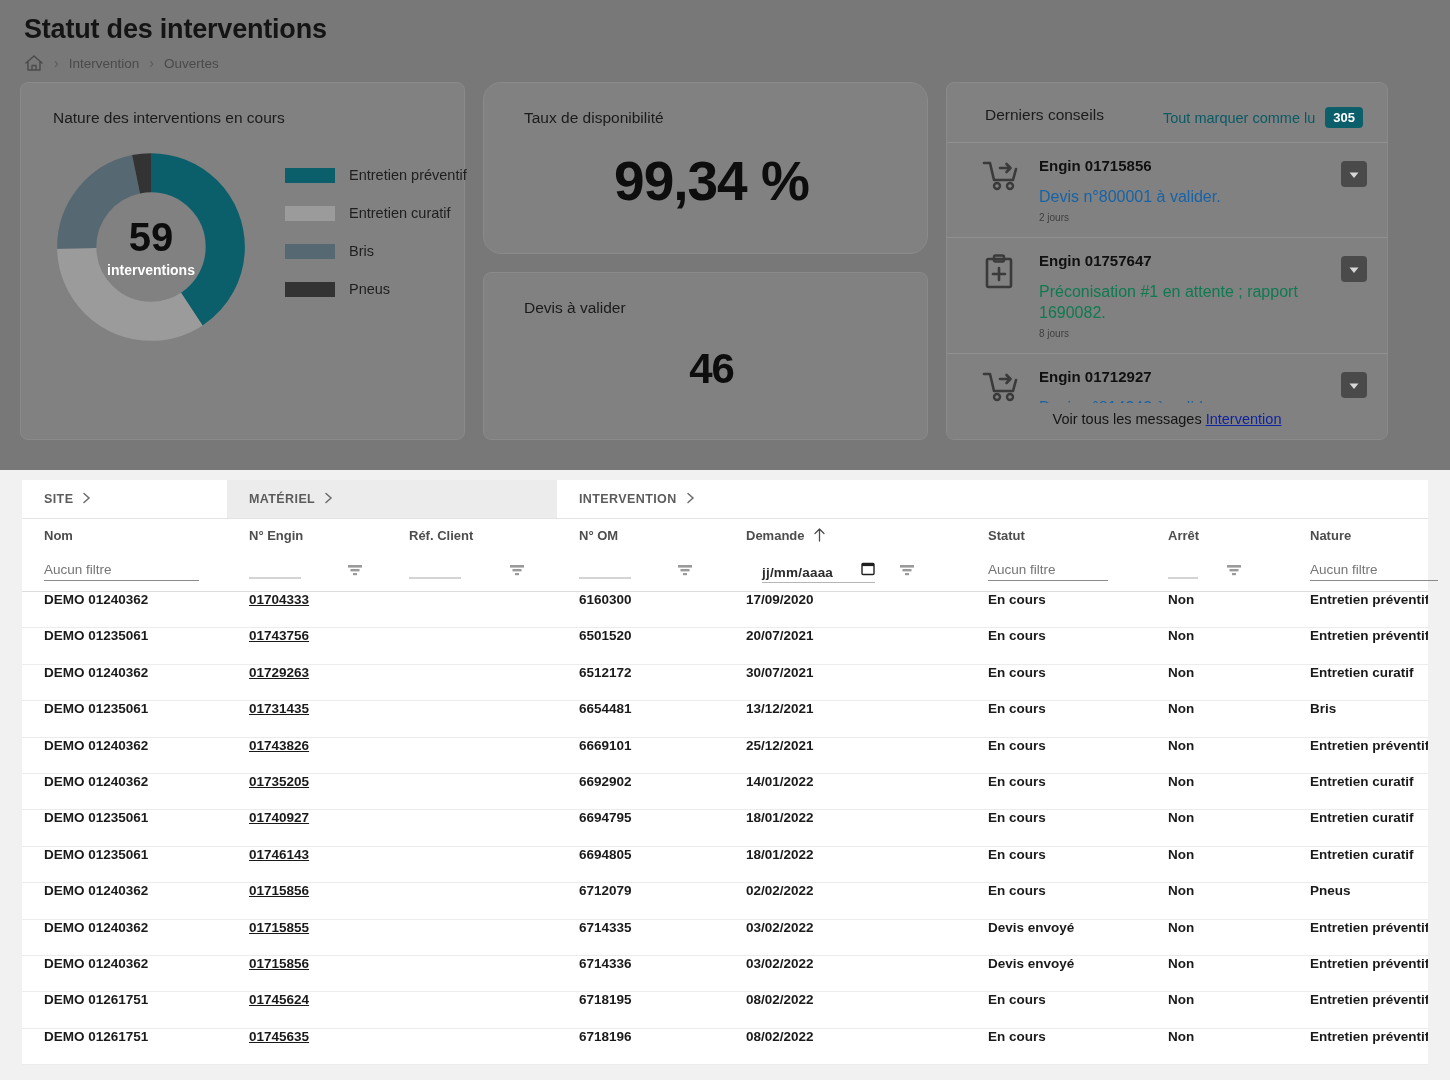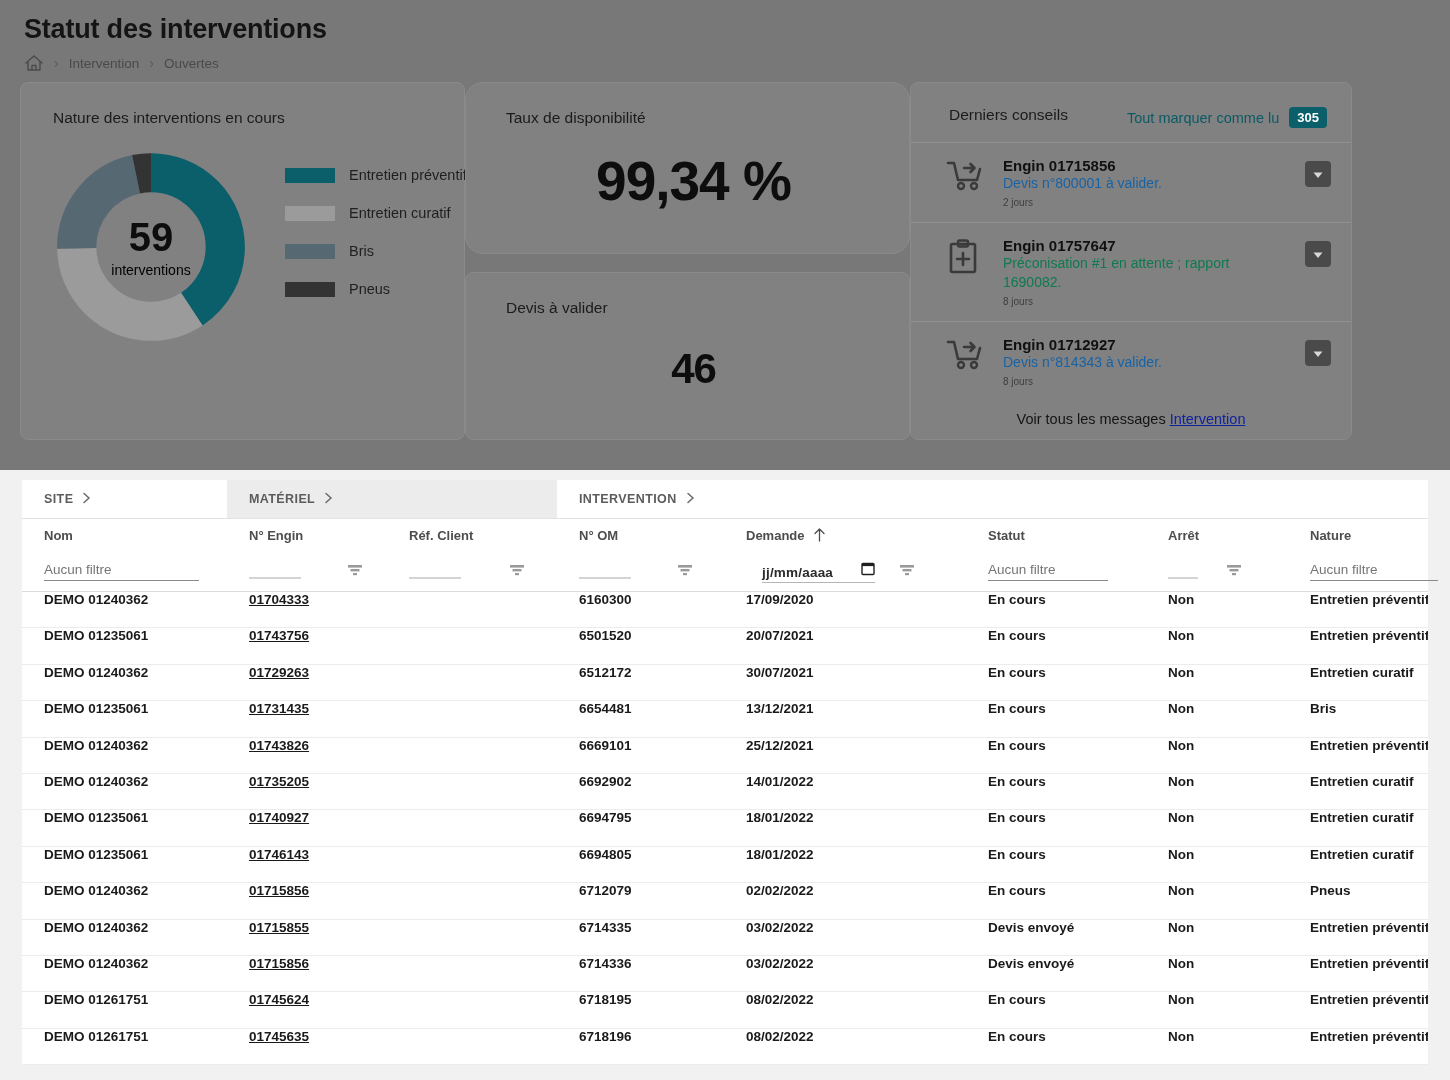--- a/index.html
+++ b/index.html
@@ -24,41 +24,41 @@
   }
   #breadcrumb {
     display: flex; align-items: center; gap: 10px;
     margin-top: 9px; font-size: 13.5px; color: #4a4a4a;
   }
   #breadcrumb .crumb-sep { color: #5a5a5a; font-size: 14px; }
   .home-glyph { display:inline-block; width: 20px; height: 18px; }
 
   
   #cards-row {
-    display: flex; 
+    display: flex; gap: 18px;
     padding: 10px 20px 0 20px;
   }
   .card {
     background: #818181;
     border-radius: 8px;
     border: 1px solid #8a8a8a;
   }
   .card-title { font-size: 15.5px; color: #1b1b1b; font-weight: 500; }
 
   
   #card-donut { width: 445px; height: 358px; padding: 26px 26px 0 32px; }
   #donut-body { display: flex; margin-top: 22px; }
   #donut-wrap { position: relative; width: 196px; height: 196px; flex: none; }
   #donut-svg { display:block; }
   #donut-center {
     position: absolute; left: 0; top: 0; width: 196px; height: 196px;
     display: flex; flex-direction: column; align-items: center; justify-content: center;
   }
   #donut-count { font-size: 40px; font-weight: bold; color: #0d0d0d; line-height: 1; }
-  #donut-unit { font-size: 14px; color: #000000; margin-top: 5px; }
+  #donut-unit { font-size: 14px; color: #ffffff; margin-top: 5px; font-weight: bold; }
   #legend { margin-left: 36px; padding-top: 18px; }
   .legend-item { display: flex; align-items: center; margin-bottom: 22px; }
   .legend-swatch { width: 50px; height: 15px; flex: none; }
   .legend-label { font-size: 14.5px; color: #1f1f1f; margin-left: 14px; white-space: nowrap; }
 
   
   #card-col-mid { display: flex; flex-direction: column; gap: 18px; }
   .kpi-card { width: 445px; padding: 26px 28px 0 40px; }
   #card-kpi-availability { height: 172px; border-radius: 18px; }
   #card-kpi-quotes { height: 168px; }
@@ -87,21 +87,21 @@
   }
   #notif-list { flex: 1; position: relative; overflow: hidden; }
   .notif-item {
     display: flex; align-items: flex-start; gap: 16px;
     padding: 14px 20px 14px 34px;
     border-top: 1px solid #919191;
   }
   .notif-icon { width: 42px; flex: none; padding-top: 2px; }
   .notif-body { flex: 1; min-width: 0; }
   .notif-engine { font-size: 15px; font-weight: bold; color: #101010; }
-  .notif-msg { font-size: 14px; margin-top: 0; line-height: 1.35; }
+  .notif-msg { font-size: 16px; margin-top: 12px; line-height: 1.35; }
   .notif-msg.blue { color: #1763a6; }
   .notif-msg.green { color: #0d7a50; }
   .notif-age { font-size: 10px; color: #3f3f3f; margin-top: 4px; }
   .notif-expand {
     width: 26px; height: 26px; flex: none; margin-top: 4px;
     background: #4a4a4a; border-radius: 4px;
     display: flex; align-items: center; justify-content: center;
   }
   #notif-footer {
     position: absolute; left: 0; right: 0; bottom: 0;

